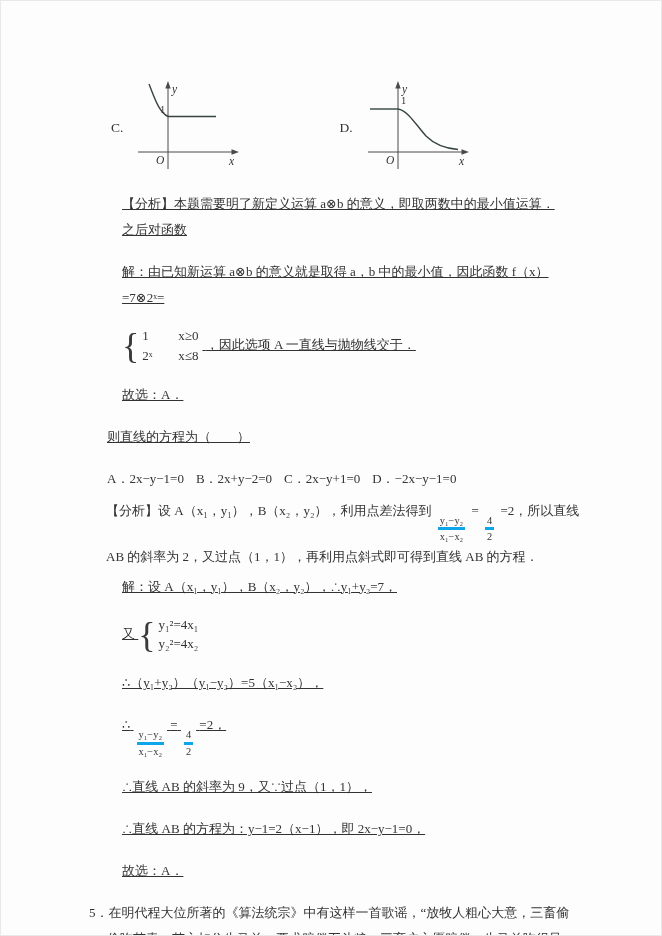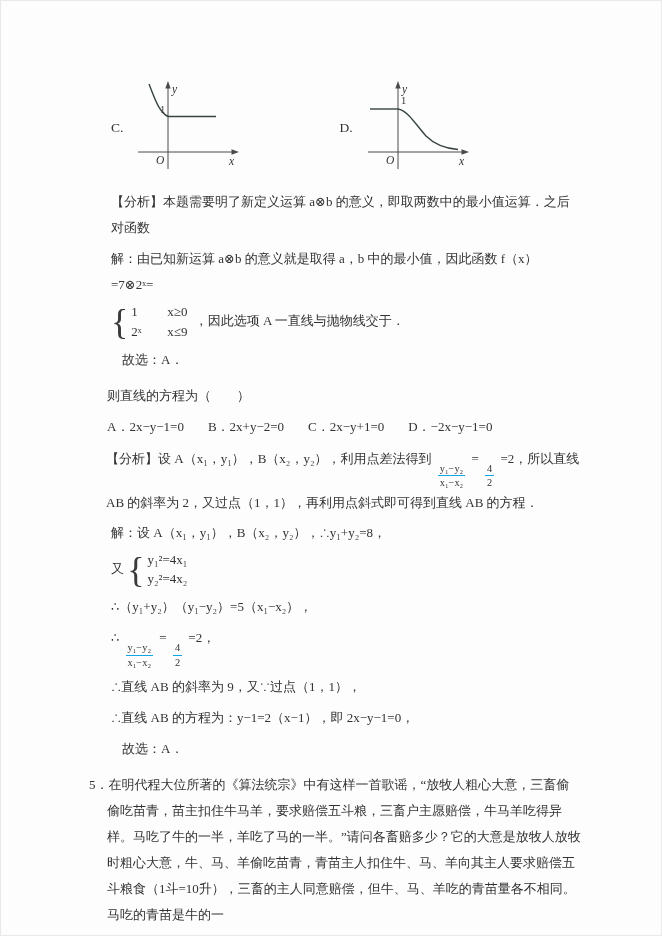--- a/index.html
+++ b/index.html
@@ -18,30 +18,30 @@
   .graphs-row{display:flex;align-items:center;margin:0 0 14px 22px;}
   .graph-block{display:flex;align-items:center;}
   .graph-block.d{margin-left:95px;}
   .graph-label{font-size:13.5px;margin-right:3px;}
   svg.graph .axis{stroke:#4a4a4a;stroke-width:1;}
   svg.graph .arrow{fill:#4a4a4a;stroke:none;}
   svg.graph .curve{stroke:#36443c;stroke-width:1.4;fill:none;}
   svg.graph text{font-family:"Liberation Serif","DejaVu Serif",serif;font-size:11.5px;fill:#333;font-style:italic;}
   svg.graph text.tick{font-style:normal;font-size:10.5px;}
   .sol-body{margin-left:17px;}
-  .line{margin:5px;}
+  .line{margin:16px;text-decoration:underline;}
   .mt4{margin-top:4px;}
   .answer{margin-left:16px;margin-top:4px;}
   .problem{margin-top:10px;}
   .stem-cont{margin-left:18px;}
-  .options{display:flex;gap:24px;margin-left:18px;margin-top:2px;}
+  .options{display:flex;gap:12px;margin-left:18px;margin-top:2px;}
   .para{margin-left:17px;margin-top:6px;}
   .hang{padding-left:18px;text-indent:-18px;}
   .frac{display:inline-flex;flex-direction:column;align-items:center;vertical-align:-0.85em;font-size:0.8em;line-height:1.3;margin:0 3px;text-indent:0;}
-  .frac .num{border-bottom:1px solid #0ea5e9;padding:0 2px;}
+  .frac .num{border-bottom:3px solid #0ea5e9;padding:0 2px;}
   .frac .den{padding:0 2px;}
   .cases{display:inline-flex;align-items:center;vertical-align:middle;margin-right:4px;}
   .brace{font-size:36px;font-weight:300;line-height:0.9;margin-right:3px;color:#3a3a3a;}
   .rows{display:inline-flex;flex-direction:column;row-gap:1px;line-height:1.45;}
   .case-row{display:flex;align-items:baseline;}
   .cval{display:inline-block;min-width:24px;}
   .ccond{margin-left:12px;}
 </style>
 </head>
 <body>
@@ -87,21 +87,21 @@
     <div class="line mt4">
       <span class="cases">
         <span class="brace">{</span>
         <span class="rows">
           <span class="case-row">
             <span class="cval">1</span>
             <span class="ccond">x≥0</span>
           </span>
           <span class="case-row">
             <span class="cval">2ˣ</span>
-            <span class="ccond">x≤9</span>
+            <span class="ccond">x≤8</span>
           </span>
         </span>
       </span>
       <span>，因此选项 A 一直线与抛物线交于．</span>
     </div>
     <div class="line answer">故选：A．</div>
   </div>
 
   <div class="problem">
     <div class="line stem-cont">则直线的方程为（　　）</div>
@@ -118,21 +118,21 @@
         <span class="den">x₁−x₂</span>
       </span>
       <span>=</span>
       <span class="frac">
         <span class="num">4</span>
         <span class="den">2</span>
       </span>
       <span>=2，所以直线 AB 的斜率为 2，又过点（1，1），再利用点斜式即可得到直线 AB 的方程．</span>
     </div>
     <div class="sol-body">
-      <div class="line mt4">解：设 A（x₁，y₁），B（x₂，y₂），∴y₁+y₂=8，</div>
+      <div class="line mt4">解：设 A（x₁，y₁），B（x₂，y₂），∴y₁+y₂=7，</div>
       <div class="line">
         <span>又</span>
         <span class="cases">
           <span class="brace">{</span>
           <span class="rows">
             <span class="case-row">
               <span>y₁²=4x₁</span>
             </span>
             <span class="case-row">
               <span>y₂²=4x₂</span>

